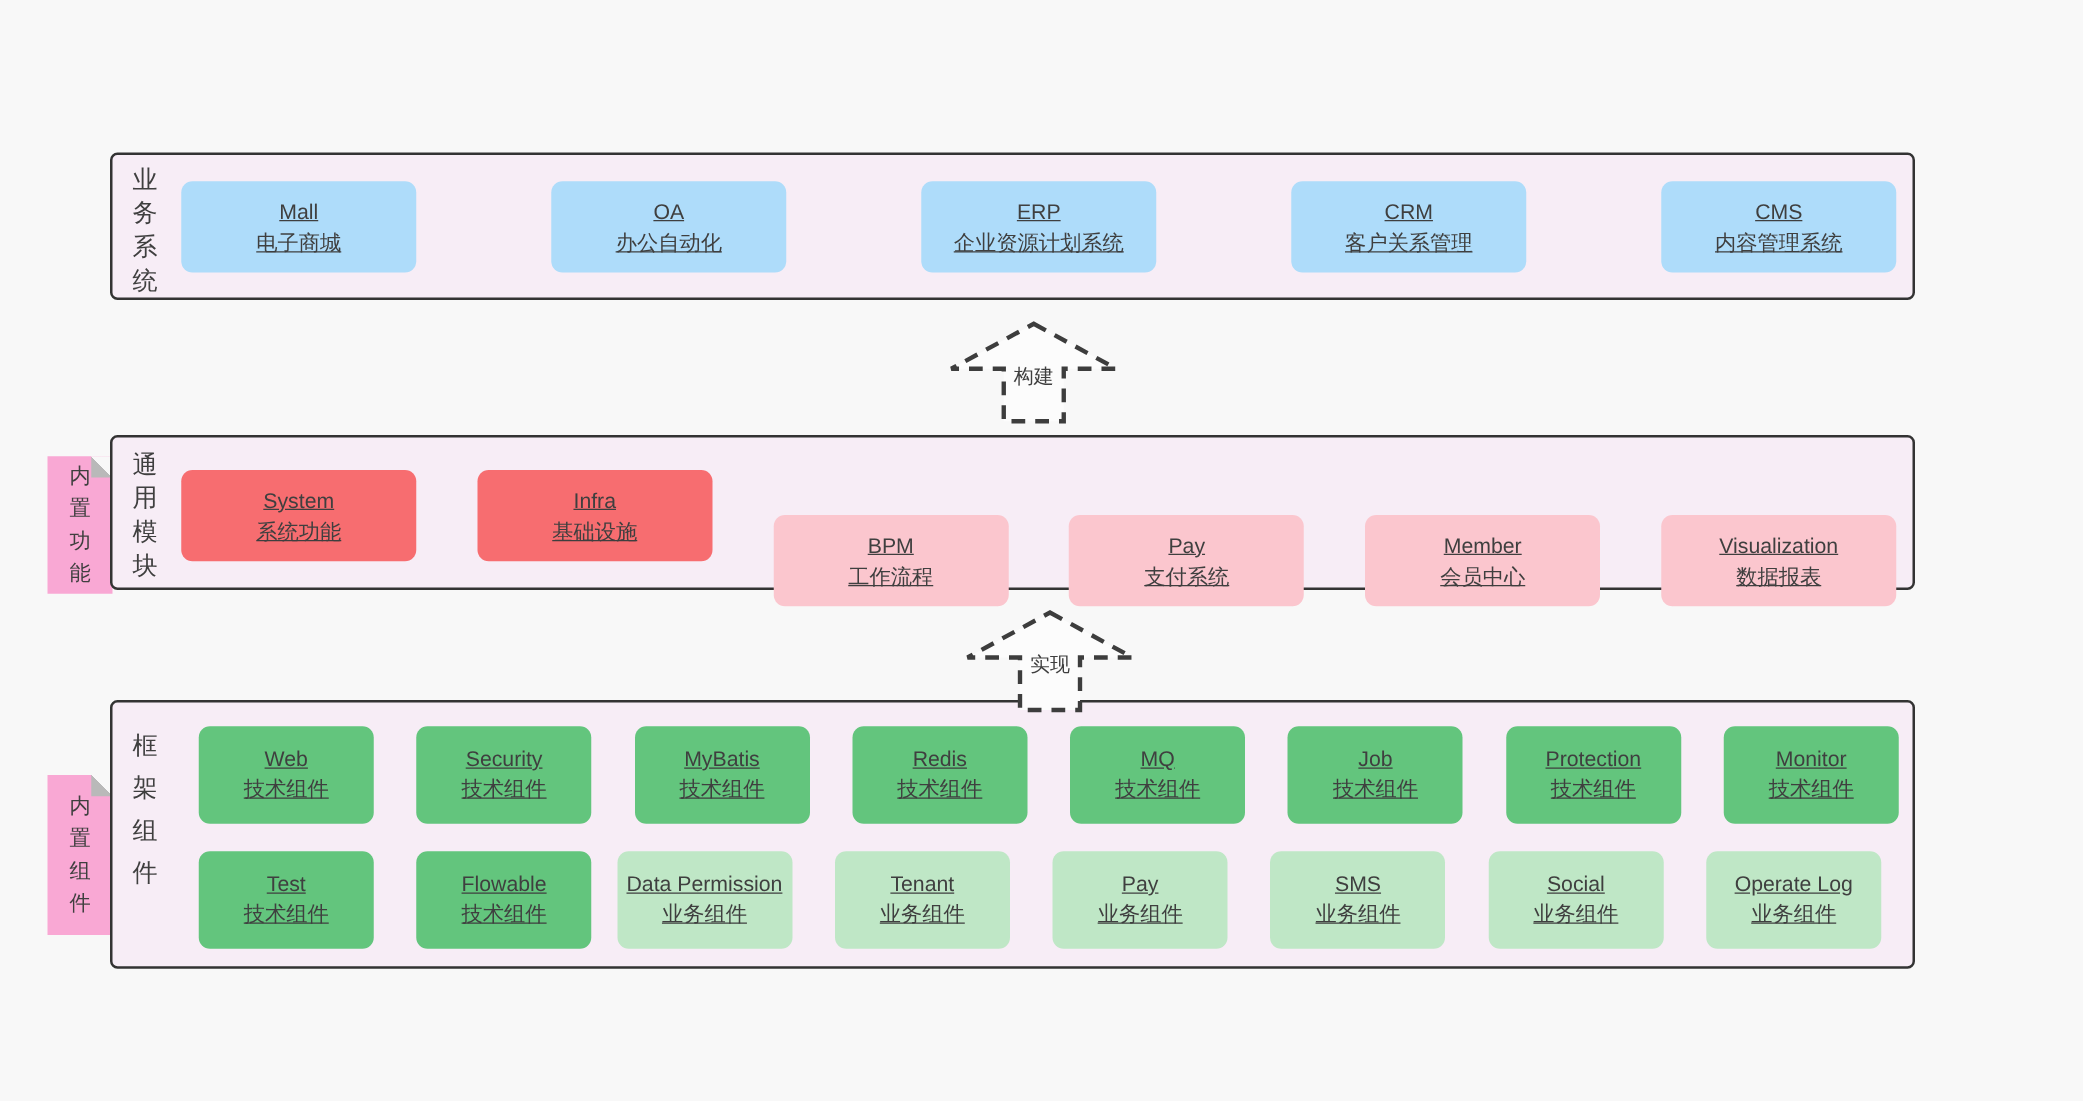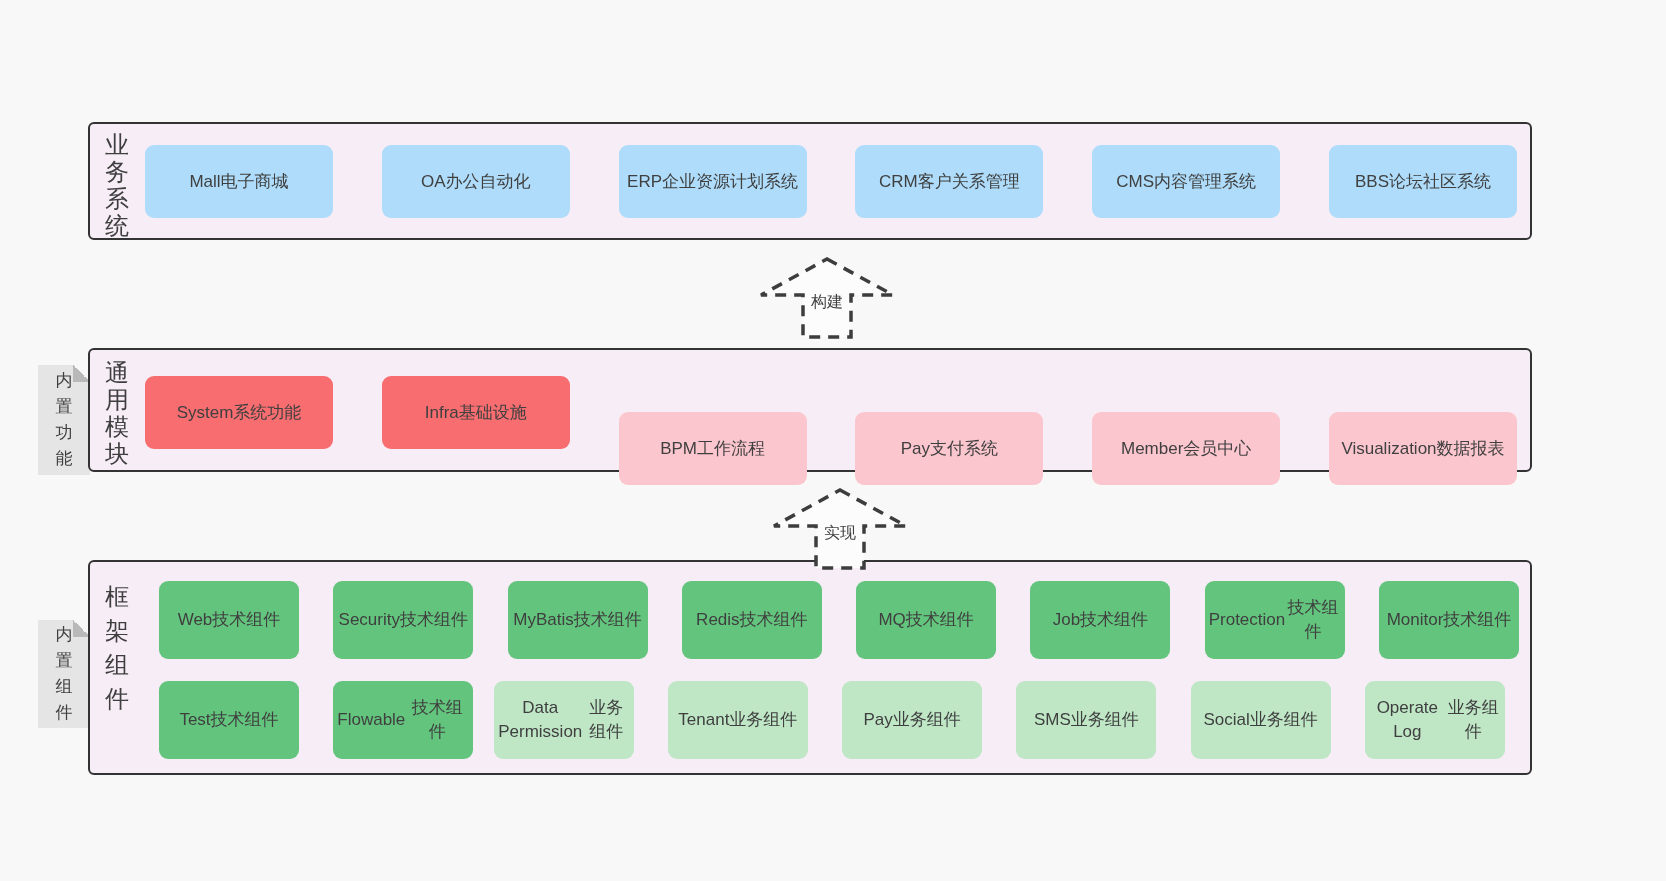--- a/index.html
+++ b/index.html
@@ -10,55 +10,55 @@
   
   .band{
     position:absolute;left:88px;width:1444px;box-sizing:border-box;
     background:#f7edf6;border:2px solid #333;border-radius:6px;
   }
   #band1{top:122px;height:118px;}
   #band2{top:348px;height:124px;}
   #band3{top:560px;height:215px;}
   .v-label{
     position:absolute;left:13px;top:7px;width:26px;
-    font-size:24px;line-height:27px;text-align:right;
+    font-size:20px;line-height:27px;text-align:center;
     word-break:break-all;white-space:normal;
   }
   #band2 .v-label{top:9px;}
   #band3 .v-label{top:18px;line-height:34px;}
   
   .row6{
     position:absolute;left:55px;top:21px;width:1372px;
     display:flex;justify-content:space-between;
   }
   #band2 .row6{top:26px;}
   .grid8{
     position:absolute;left:55px;top:19px;width:1360px;
     display:grid;grid-template-columns:repeat(8,140px);
     justify-content:space-between;row-gap:22px;
   }
   .box{
     box-sizing:border-box;border-radius:9px;
-    display:flex;flex-direction:row;justify-content:center;align-items:center;
-    text-align:center;font-size:17px;line-height:25px;padding:2px 4px;
+    display:flex;flex-direction:column;justify-content:center;align-items:center;
+    text-align:center;font-size:17px;line-height:25px;padding:2px 4px;text-decoration:underline;
   }
   .box6{width:188px;height:73px;}
   .box8{width:140px;height:78px;line-height:24px;}
   .blue{background:#aedcfa;}
   .red{background:#f76d70;text-align:center;}
   .pink{background:#fbc6ce;margin-top:36px;}
   .gdark{background:#63c57d;margin-left:14px;}
   .glight{background:#bfe7c6;}
   
   .note{
-    position:absolute;left:38px;width:52px;background:#e5e5e5;
+    position:absolute;left:38px;width:52px;background:#f9a8d4;
     display:flex;align-items:center;justify-content:center;
   }
   #note1{top:365px;height:110px;}
-  #note2{top:620px;height:108px;}
+  #note2{top:620px;height:128px;}
   .note::after{
     content:"";position:absolute;top:0;right:0;width:17px;height:17px;
     background:linear-gradient(to bottom left,#f8f8f8 50%,#b9b9b9 50%);
   }
   .note-text{
     width:20px;font-size:17px;line-height:26px;text-align:center;
     word-break:break-all;white-space:normal;
   }
   
   .arrow-wrap{position:absolute;width:138px;height:84px;}
@@ -98,24 +98,20 @@
         <div>企业资源计划系统</div>
       </div>
       <div class="box box6 blue">
         <div>CRM</div>
         <div>客户关系管理</div>
       </div>
       <div class="box box6 blue">
         <div>CMS</div>
         <div>内容管理系统</div>
       </div>
-      <div class="box box6 blue">
-        <div>BBS</div>
-        <div>论坛社区系统</div>
-      </div>
     </div>
   </section>
 
   <section class="band" id="band2">
     <div class="v-label">通用模块</div>
     <div class="row6">
       <div class="box box6 red">
         <div>System</div>
         <div>系统功能</div>
       </div>

